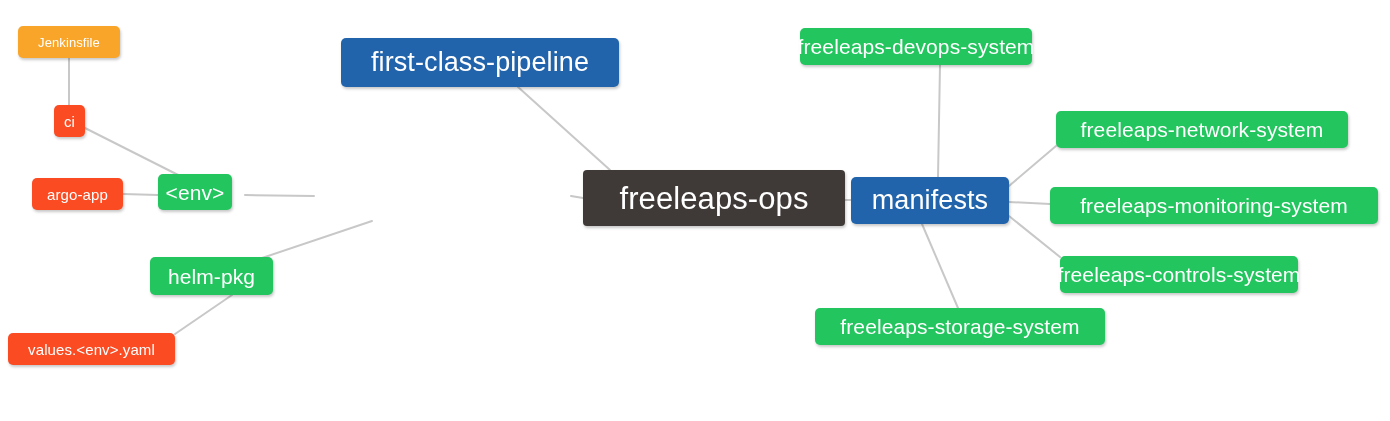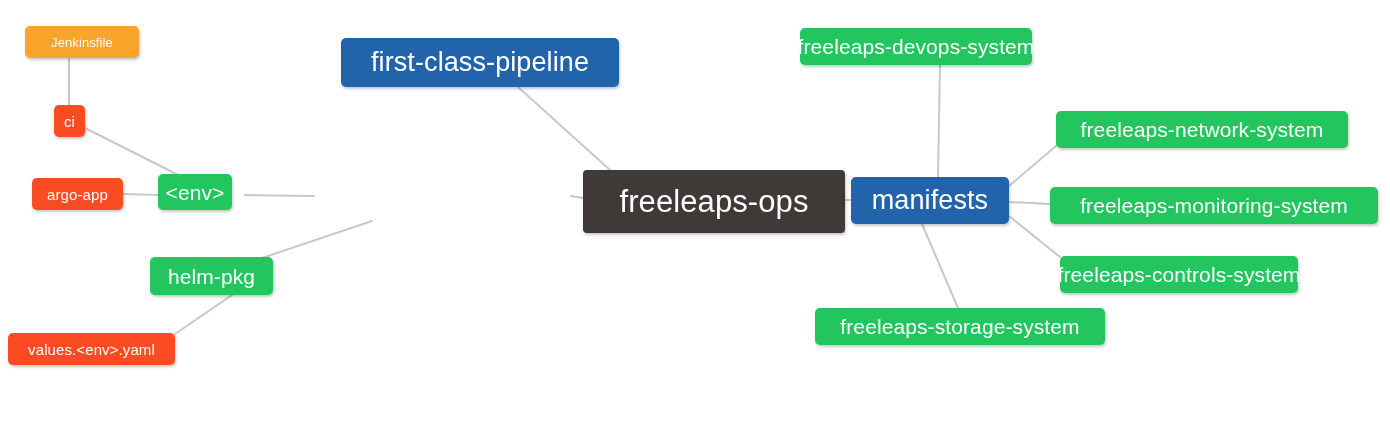--- a/index.html
+++ b/index.html
@@ -71,27 +71,27 @@
       <line x1="262" y1="258" x2="372" y2="221" stroke="#c8c8c8" stroke-width="2" stroke-linecap="round"></line>
       <line x1="571" y1="196" x2="583" y2="198" stroke="#c8c8c8" stroke-width="2" stroke-linecap="round"></line>
       <line x1="518" y1="87" x2="610" y2="170" stroke="#c8c8c8" stroke-width="2" stroke-linecap="round"></line>
       <line x1="845" y1="200" x2="851" y2="200" stroke="#c8c8c8" stroke-width="2" stroke-linecap="round"></line>
       <line x1="938" y1="177" x2="940" y2="65" stroke="#c8c8c8" stroke-width="2" stroke-linecap="round"></line>
       <line x1="1009" y1="186" x2="1056" y2="146" stroke="#c8c8c8" stroke-width="2" stroke-linecap="round"></line>
       <line x1="1009" y1="202" x2="1050" y2="204" stroke="#c8c8c8" stroke-width="2" stroke-linecap="round"></line>
       <line x1="1009" y1="216" x2="1060" y2="257" stroke="#c8c8c8" stroke-width="2" stroke-linecap="round"></line>
       <line x1="922" y1="224" x2="958" y2="308" stroke="#c8c8c8" stroke-width="2" stroke-linecap="round"></line>
     </svg>
-<div class="node orange sz-xxs" style="left: 25px; top: 26px; width: 114px; height: 32px;">Jenkinsfile</div>
+<div class="node orange sz-xxs" style="left: 18px; top: 26px; width: 102px; height: 32px;">Jenkinsfile</div>
     <div class="node red sz-xs" style="left: 54px; top: 105px; width: 31px; height: 32px;">ci</div>
     <div class="node red sz-xs" style="left: 32px; top: 178px; width: 91px; height: 32px;">argo-app</div>
     <div class="node green sz-md" style="left: 158px; top: 174px; width: 74px; height: 36px;">&lt;env&gt;</div>
     <div class="node green sz-md" style="left: 150px; top: 257px; width: 123px; height: 38px;">helm-pkg</div>
     <div class="node red sz-xs" style="left: 8px; top: 333px; width: 167px; height: 32px;">values.&lt;env&gt;.yaml</div>
     <div class="node blue sz-lg" style="left: 314px; top: 38px; width: 278px; height: 49px; margin-left: 27px;">first-class-pipeline</div>
-    <div class="node root sz-xl" style="left: 583px; top: 170px; width: 262px; height: 63px;">freeleaps-ops</div>
+    <div class="node root sz-xl" style="left: 583px; top: 170px; width: 262px; height: 56px;">freeleaps-ops</div>
     <div class="node blue sz-lg" style="left: 851px; top: 177px; width: 158px; height: 47px;">manifests</div>
     <div class="node green sz-md" style="left: 800px; top: 28px; width: 232px; height: 37px;">freeleaps-devops-system</div>
     <div class="node green sz-md" style="left: 1056px; top: 111px; width: 292px; height: 37px;">freeleaps-network-system</div>
     <div class="node green sz-md" style="left: 1050px; top: 187px; width: 328px; height: 37px;">freeleaps-monitoring-system</div>
     <div class="node green sz-md" style="left: 1060px; top: 256px; width: 238px; height: 37px;">freeleaps-controls-system</div>
     <div class="node green sz-md" style="left: 815px; top: 308px; width: 290px; height: 37px;">freeleaps-storage-system</div>
   </div>
 
 </body></html>

